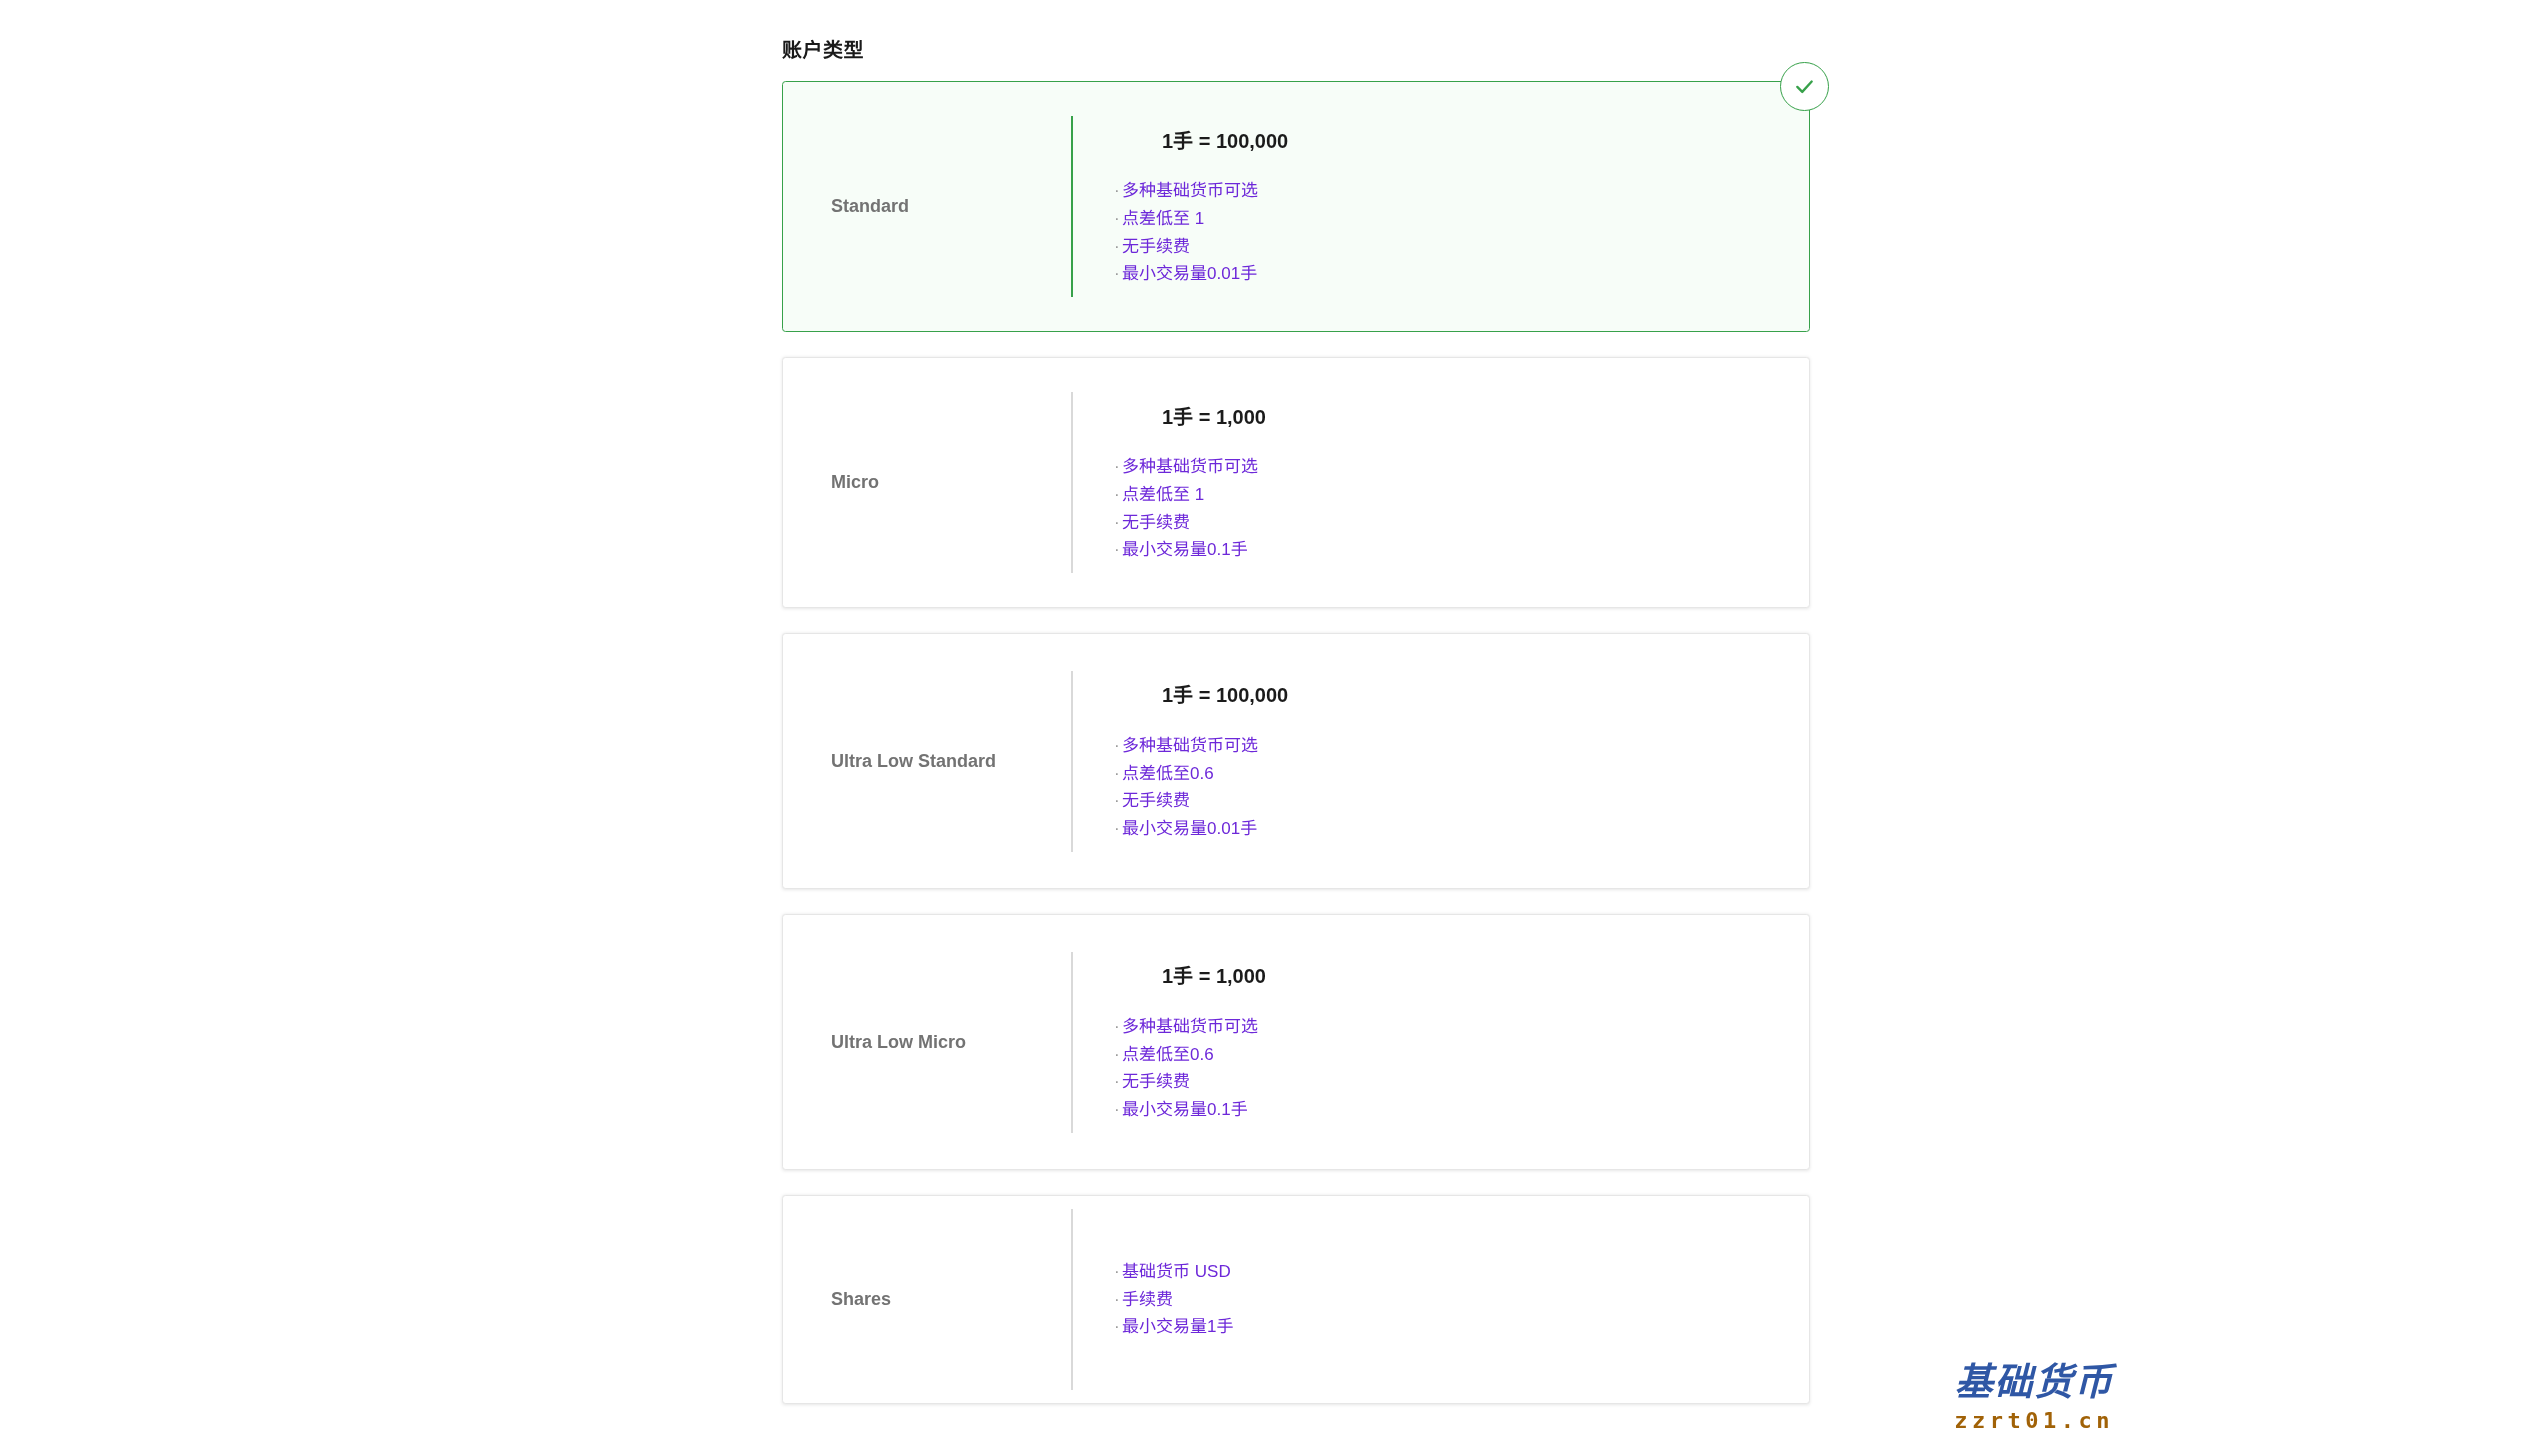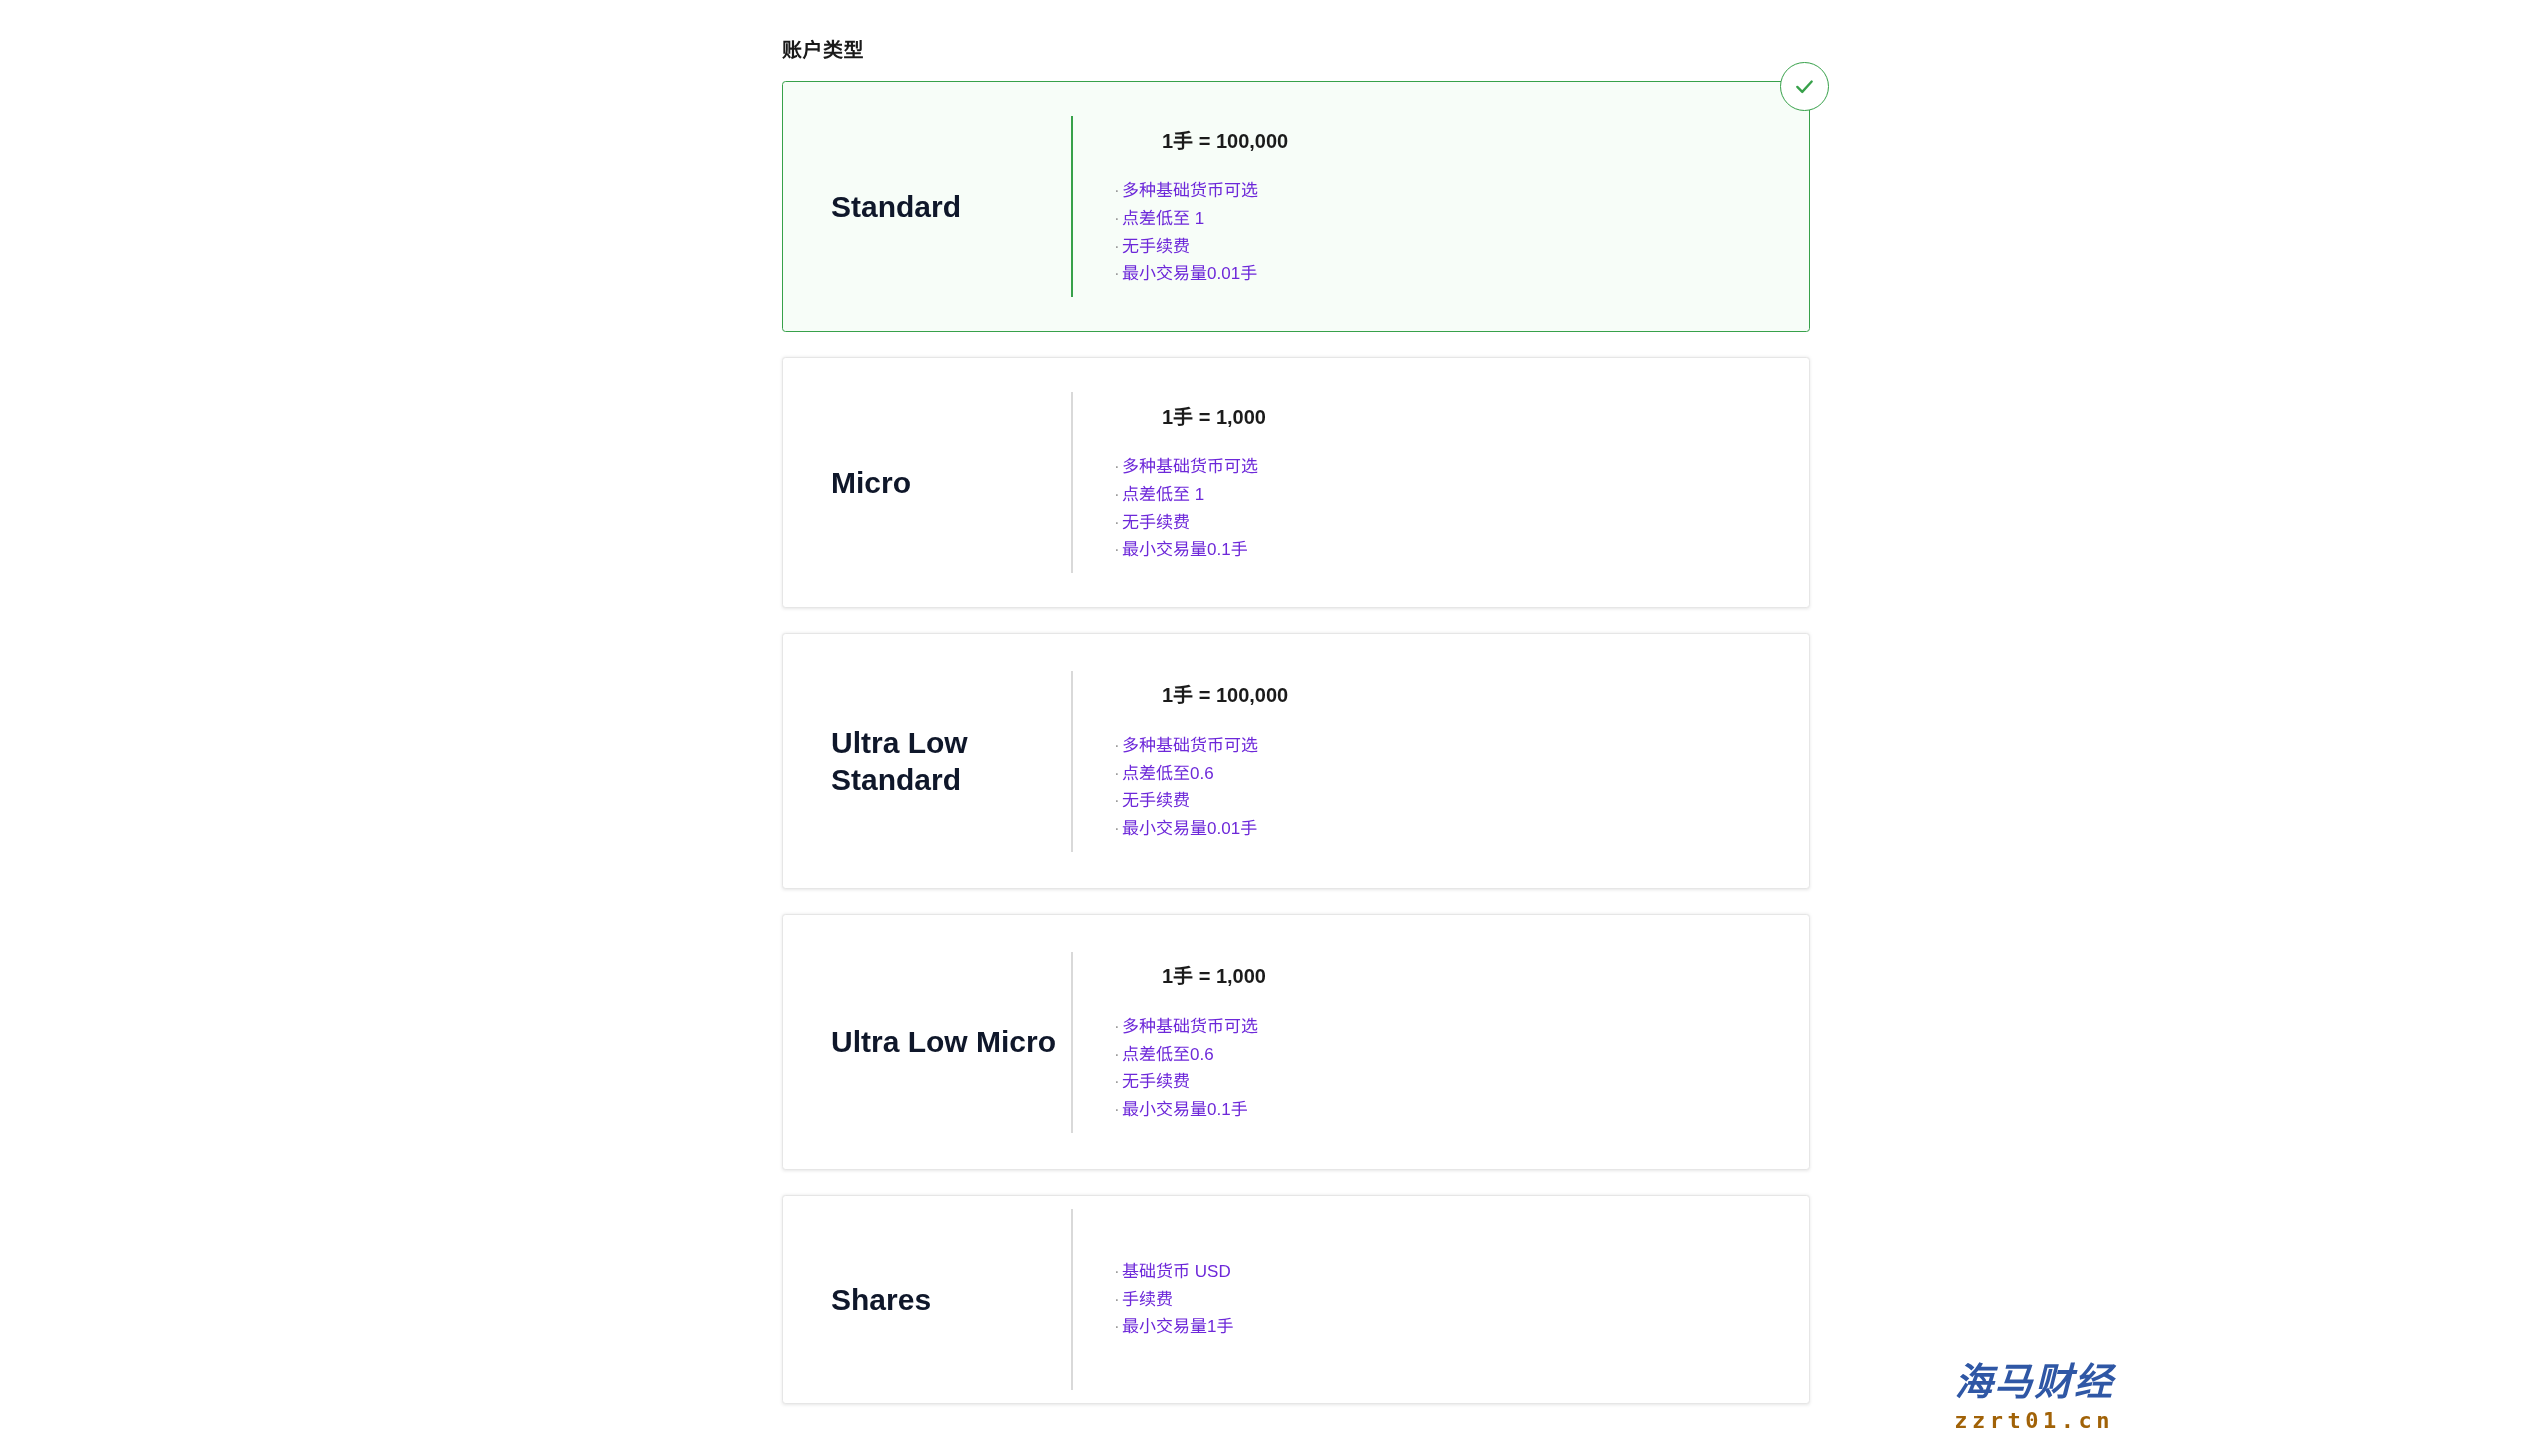--- a/index.html
+++ b/index.html
@@ -58,23 +58,23 @@
     border: 1.8px solid #37a14a;
     background: #f7fdf8;
     box-shadow: none;
   }
 
   .card-name {
     width: 288px;
     flex: 0 0 288px;
     padding-left: 48px;
     box-sizing: border-box;
-    font-size: 30px;
-    font-weight: bold;
-    color: #0f172a;
+    font-size: 18px;
+    font-weight: bold;
+    color: #737373;
     line-height: 1.25;
   }
 
   .card-body {
     flex: 1 1 auto;
     border-left: 2.7px solid #d9d9d9;
     padding: 0 0 0 41px;
     min-height: 181px;
     display: flex;
     flex-direction: column;
@@ -237,18 +237,18 @@
           <li>基础货币 USD</li>
           <li>手续费</li>
           <li>最小交易量1手</li>
         </ul>
       </div>
     </div>
 
   </div>
 
   <div class="watermark">
-    <div class="wm-main">海马财经</div>
+    <div class="wm-main">基础货币</div>
     <div class="wm-sub">zzrt01.cn</div>
   </div>
 
 </div>
 
 
 </body></html>

